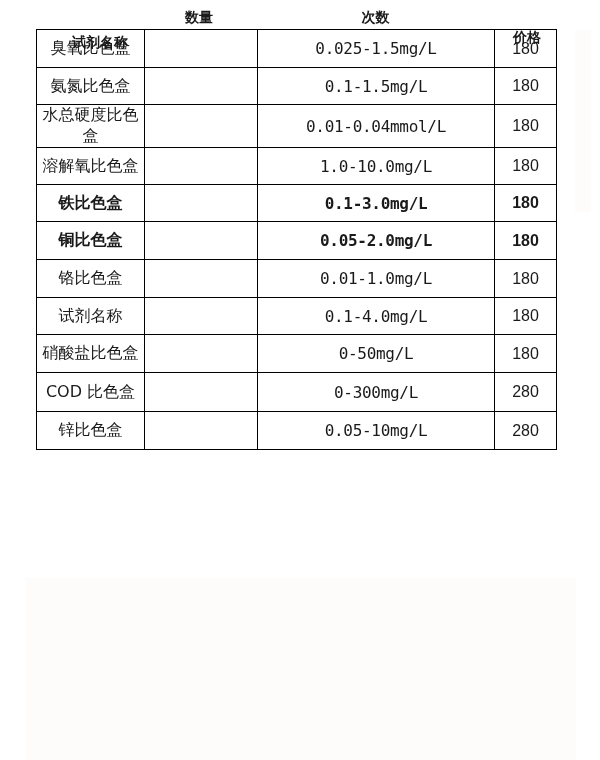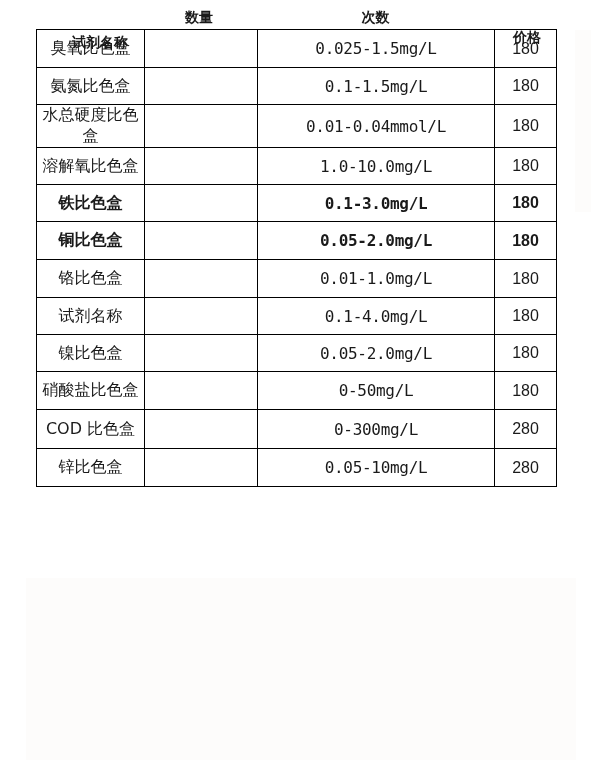--- a/index.html
+++ b/index.html
@@ -93,26 +93,20 @@
       <td class="c-qty"></td>
       <td class="c-range">0.01-1.0mg/L</td>
       <td class="c-price">180</td>
     </tr>
     <tr style="height:37px;">
       <td class="c-name">试剂名称</td>
       <td class="c-qty"></td>
       <td class="c-range">0.1-4.0mg/L</td>
       <td class="c-price">180</td>
     </tr>
-    <tr style="height:37px;">
-      <td class="c-name">镍比色盒</td>
-      <td class="c-qty"></td>
-      <td class="c-range">0.05-2.0mg/L</td>
-      <td class="c-price">180</td>
-    </tr>
     <tr style="height:38px;padding-left:40px;">
       <td class="c-name">硝酸盐比色盒</td>
       <td class="c-qty"></td>
       <td class="c-range">0-50mg/L</td>
       <td class="c-price">180</td>
     </tr>
     <tr style="height:39px;">
       <td class="c-name">COD 比色盒</td>
       <td class="c-qty"></td>
       <td class="c-range">0-300mg/L</td>

